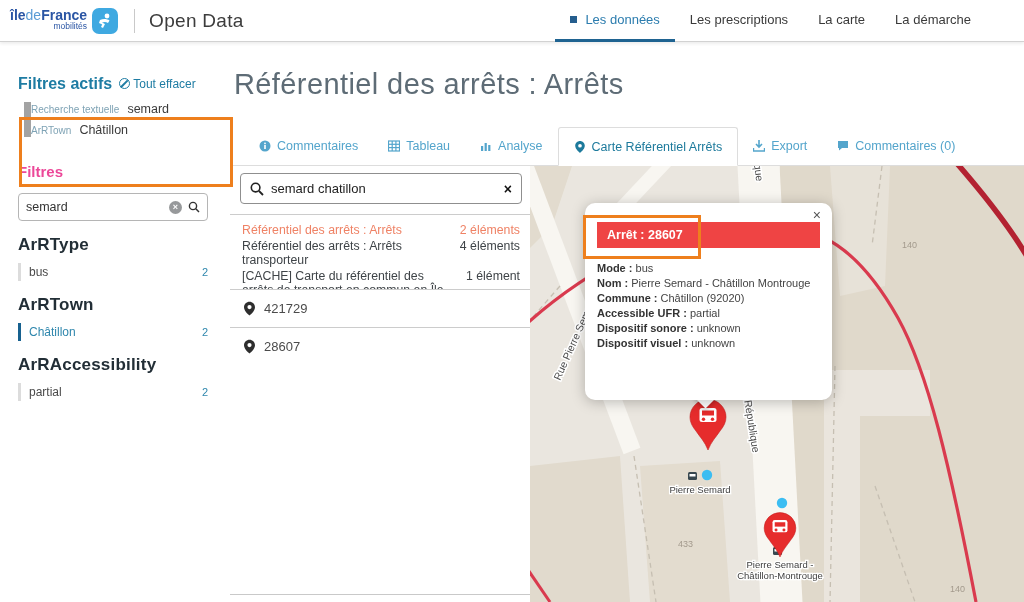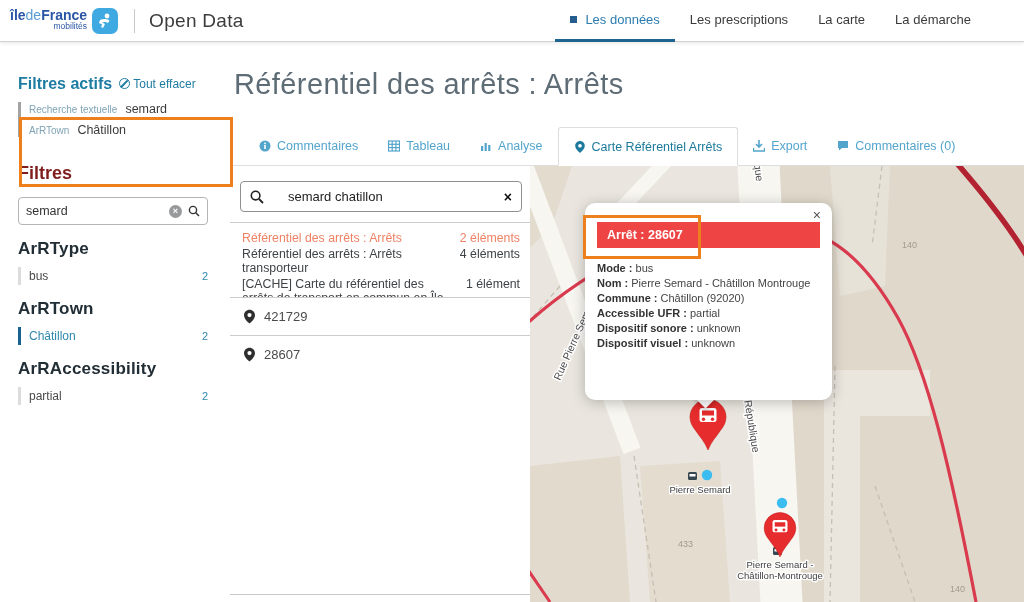--- a/index.html
+++ b/index.html
@@ -26,44 +26,44 @@
   .nav-square { width:7px; height:7px; background:#255e8e; display:inline-block; }
 
   
   .sidebar { position:absolute; left:0; top:42px; width:230px; height:560px; padding:33px 18px 0 18px; background:#fff; }
   .records { color:#1e7ca3; font-size:15px; font-weight:bold; margin-bottom:36px; }
   .af-head { display:flex; align-items:baseline; gap:7px; margin-bottom:9px; }
   .af-title { color:#1e7ca3; font-size:16px; font-weight:bold; }
   .af-clear { color:#1e7ca3; font-size:12px; display:flex; align-items:center; gap:3px; cursor:pointer; }
   .no-icon { position:relative; width:11px; height:11px; border:1.5px solid #1e7ca3; border-radius:50%; display:inline-block; }
   .no-icon::after { content:""; position:absolute; left:-1px; top:3.6px; width:10px; height:1.5px; background:#1e7ca3; transform:rotate(-45deg); }
-  .af-rows { border-left:3px solid #a3a3a3; padding-left:8px; margin-left:0; }
+  .af-rows { border-left:7px solid #a3a3a3; margin-left:6px; }
   .af-row { display:flex; align-items:baseline; gap:8px; margin-bottom:7px; }
   .af-label { font-size:10px; color:#7fa3b5; }
   .af-value { font-size:12.5px; color:#3b3b3b; }
-  .filters-title { color:#7f1d1d; font-size:18px; font-weight:bold; margin:26px 0 13px; }
+  .filters-title { color:#ec4899; font-size:15px; font-weight:bold; margin:26px 0 13px; }
   .facet-search { width:190px; height:28px; border:1px solid #b5b5b5; border-radius:4px; display:flex; align-items:center; padding:0 7px; margin-bottom:14px; background:#fff; }
   .facet-search input { border:0; outline:0; flex:1; font-size:12.5px; color:#333; font-family:inherit; min-width:0; }
   .clear-circle { width:13px; height:13px; border-radius:50%; background:#97999b; color:#fff; font-size:9px; line-height:13px; text-align:center; font-weight:bold; margin-right:6px; cursor:pointer; }
   .facet { margin-bottom:14px; }
   .facet-name { font-size:17px; font-weight:bold; color:#222e36; letter-spacing:.2px; margin-bottom:8px; }
   .facet-item { display:flex; align-items:center; font-size:12px; color:#4a4a4a; border-left:3px solid #dcdcdc; padding:2px 0 2px 8px; width:190px; cursor:pointer; }
   .facet-item.selected { border-left-color:#17618f; color:#2f87ad; }
   .facet-count { margin-left:auto; color:#2f87ad; font-size:11px; }
 
   
   .main-title { position:absolute; left:234px; top:68px; font-size:29px; font-weight:300; color:#5e6c76; letter-spacing:.4px; z-index:5; }
   .tabbar { position:absolute; left:230px; top:127px; width:794px; height:39px; display:flex; align-items:stretch; border-bottom:1px solid #ddd; z-index:5; padding-left:14px; }
   .tab { display:flex; align-items:center; gap:6px; padding:0 15px; font-size:12.5px; color:#54a5cc; cursor:pointer; }
   .tab svg { flex:0 0 auto; }
   .tab.active { color:#1d7a9c; background:#fff; border:1px solid #ddd; border-bottom-color:#fff; margin-bottom:-1px; border-radius:3px 3px 0 0; }
 
   
   .panel { position:absolute; left:230px; top:166px; width:300px; height:429px; background:#fff; border-bottom:1px solid #c9c9c9; z-index:4; }
-  .panel-search { margin:15px 8px 0 10px; height:31px; border:1px solid #8f8f8f; border-radius:4px; display:flex; align-items:center; padding:0 9px; gap:24px; background:#fff; }
+  .panel-search { margin:7px 8px 0 10px; height:31px; border:1px solid #8f8f8f; border-radius:4px; display:flex; align-items:center; padding:0 9px; gap:7px; background:#fff; }
   .panel-search input { border:0; outline:0; flex:1; font-size:13px; color:#222; font-family:inherit; min-width:0; }
   .bold-x { font-size:14px; font-weight:bold; color:#111; cursor:pointer; line-height:1; }
   .divider { border-top:1px solid #ccc; margin-top:10px; }
   .suggestions { padding:8px 10px 0 12px; height:74px; overflow:hidden; }
   .sug-row { display:flex; align-items:flex-start; font-size:12.3px; line-height:14.5px; color:#3f4448; margin-bottom:1px; }
   .sug-row .lbl { width:212px; }
   .sug-row .cnt { margin-left:auto; white-space:nowrap; }
   .sug-row.active { color:#ef8265; }
   .result-row { display:flex; align-items:center; gap:9px; padding:11px 14px; font-size:13px; color:#4b4b4b; }
   .rdiv { border-top:1px solid #ccc; }

